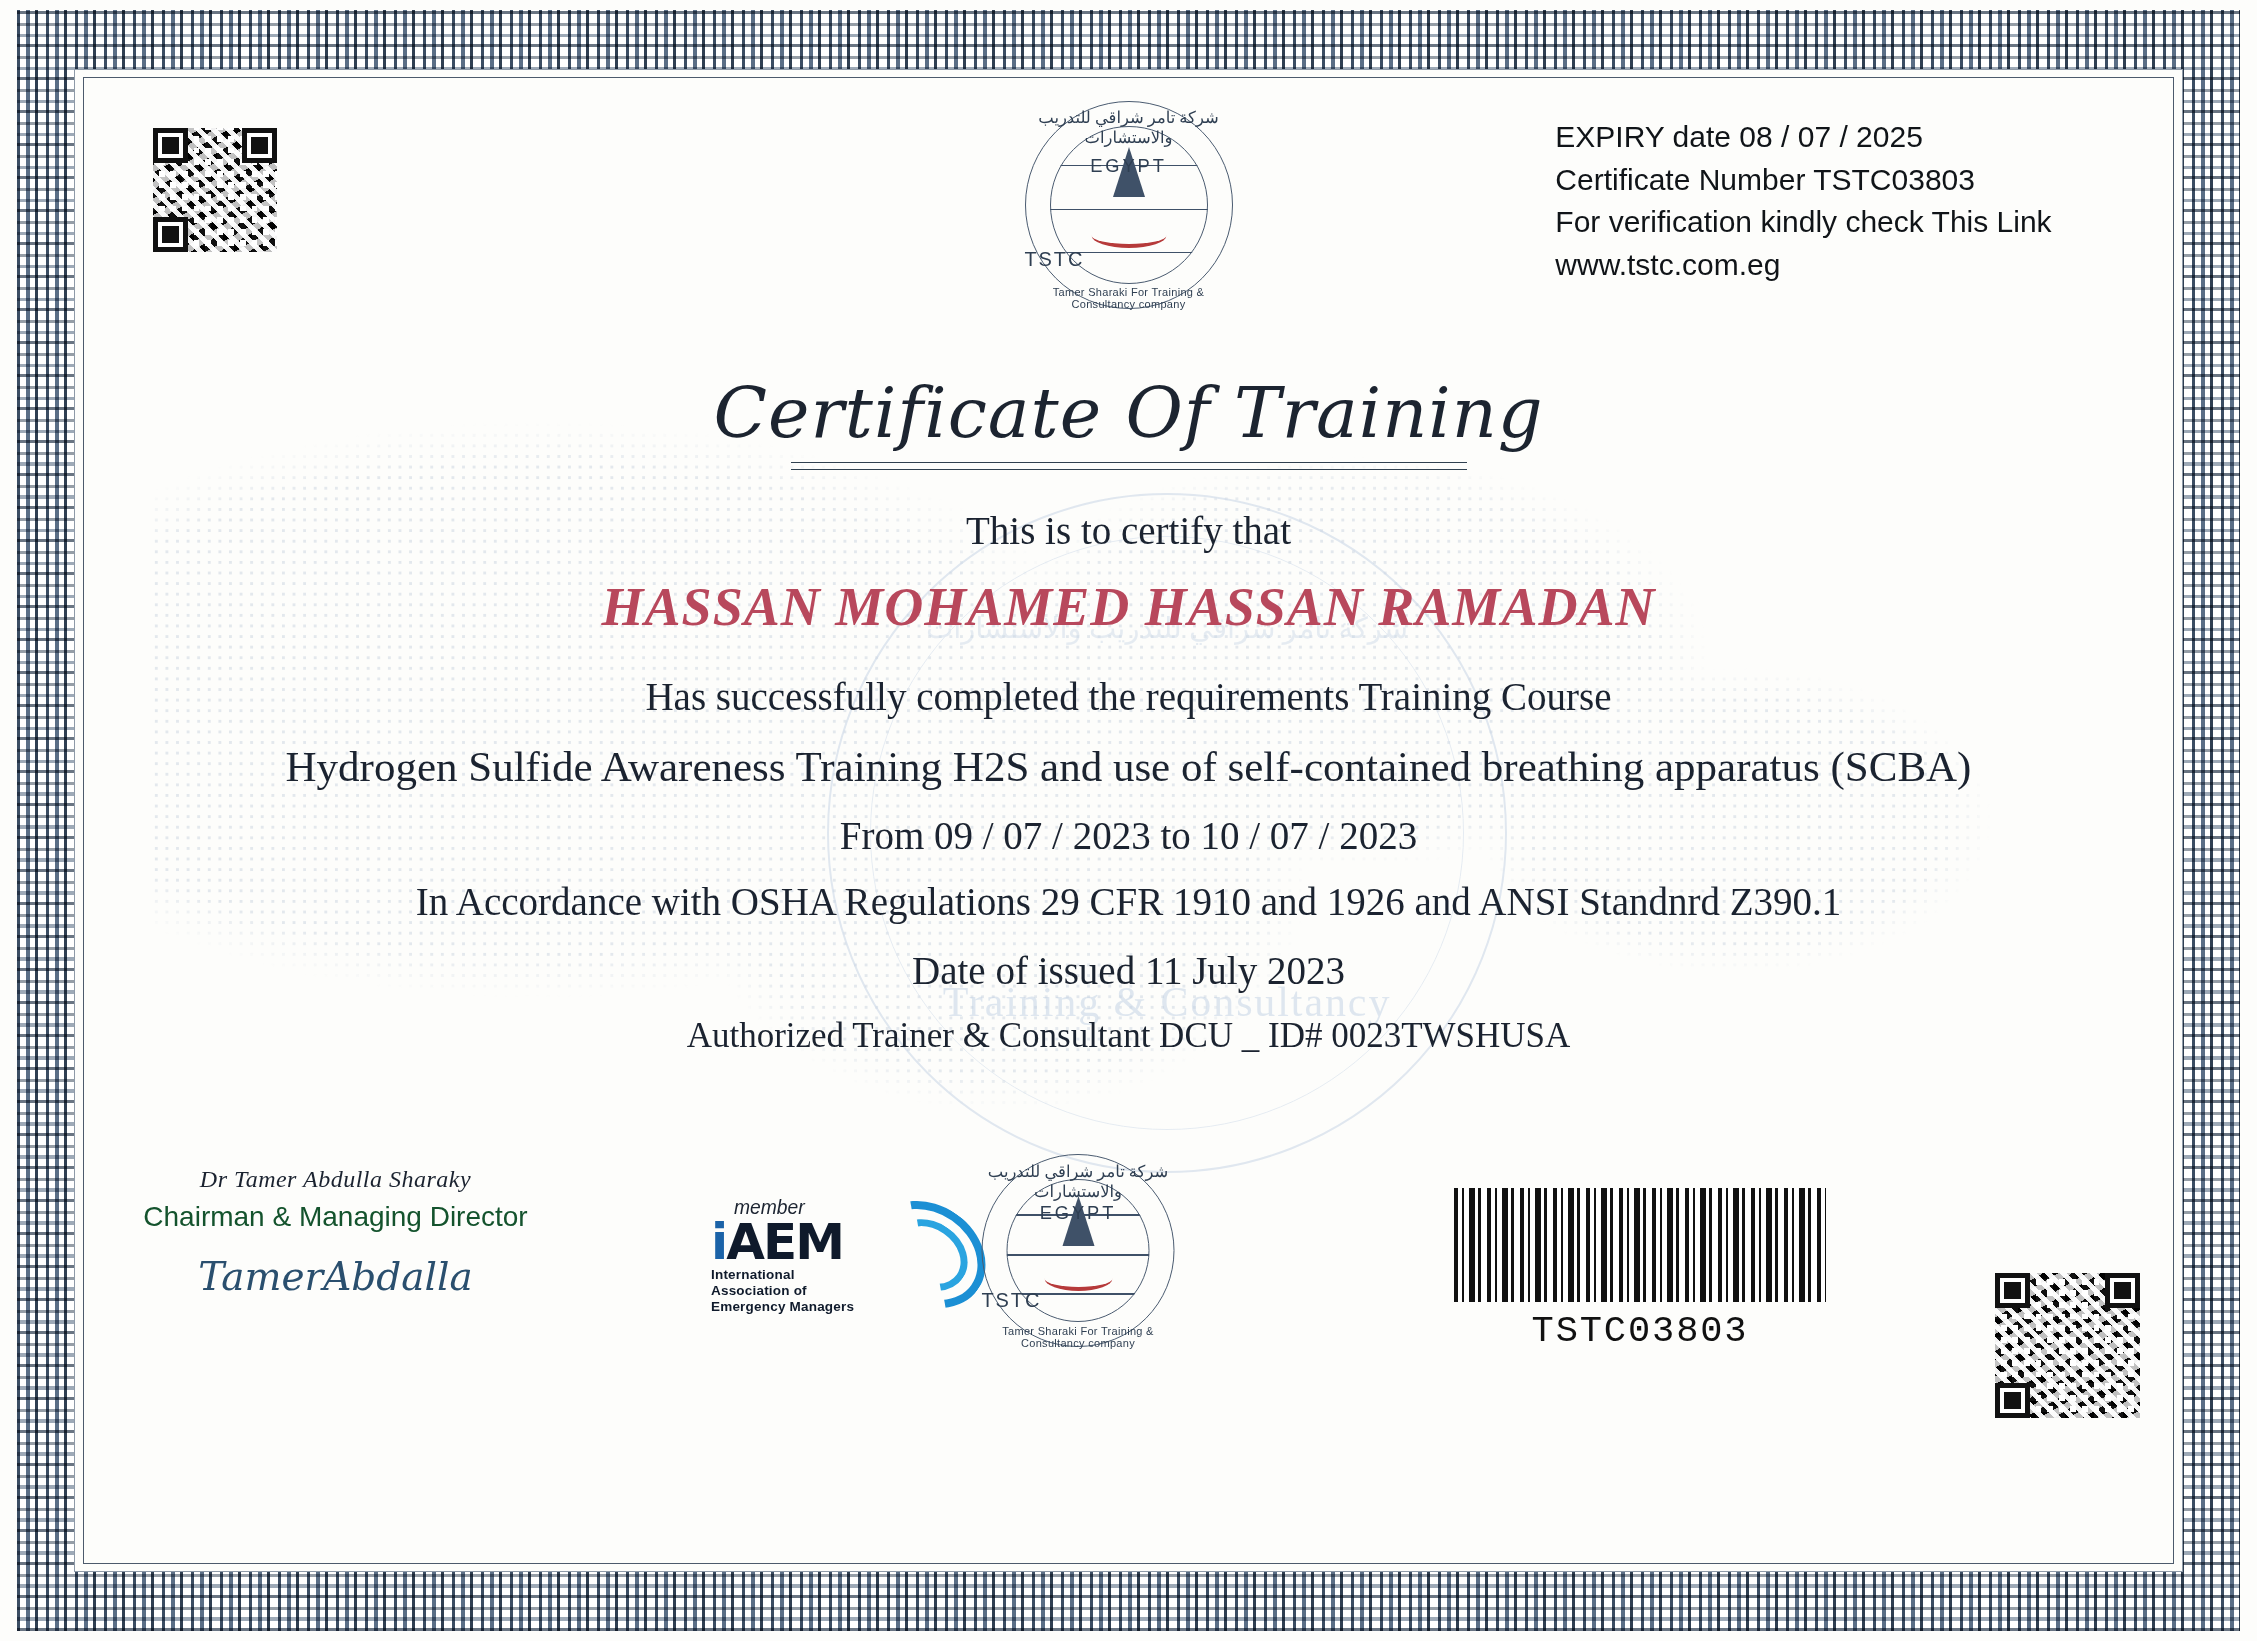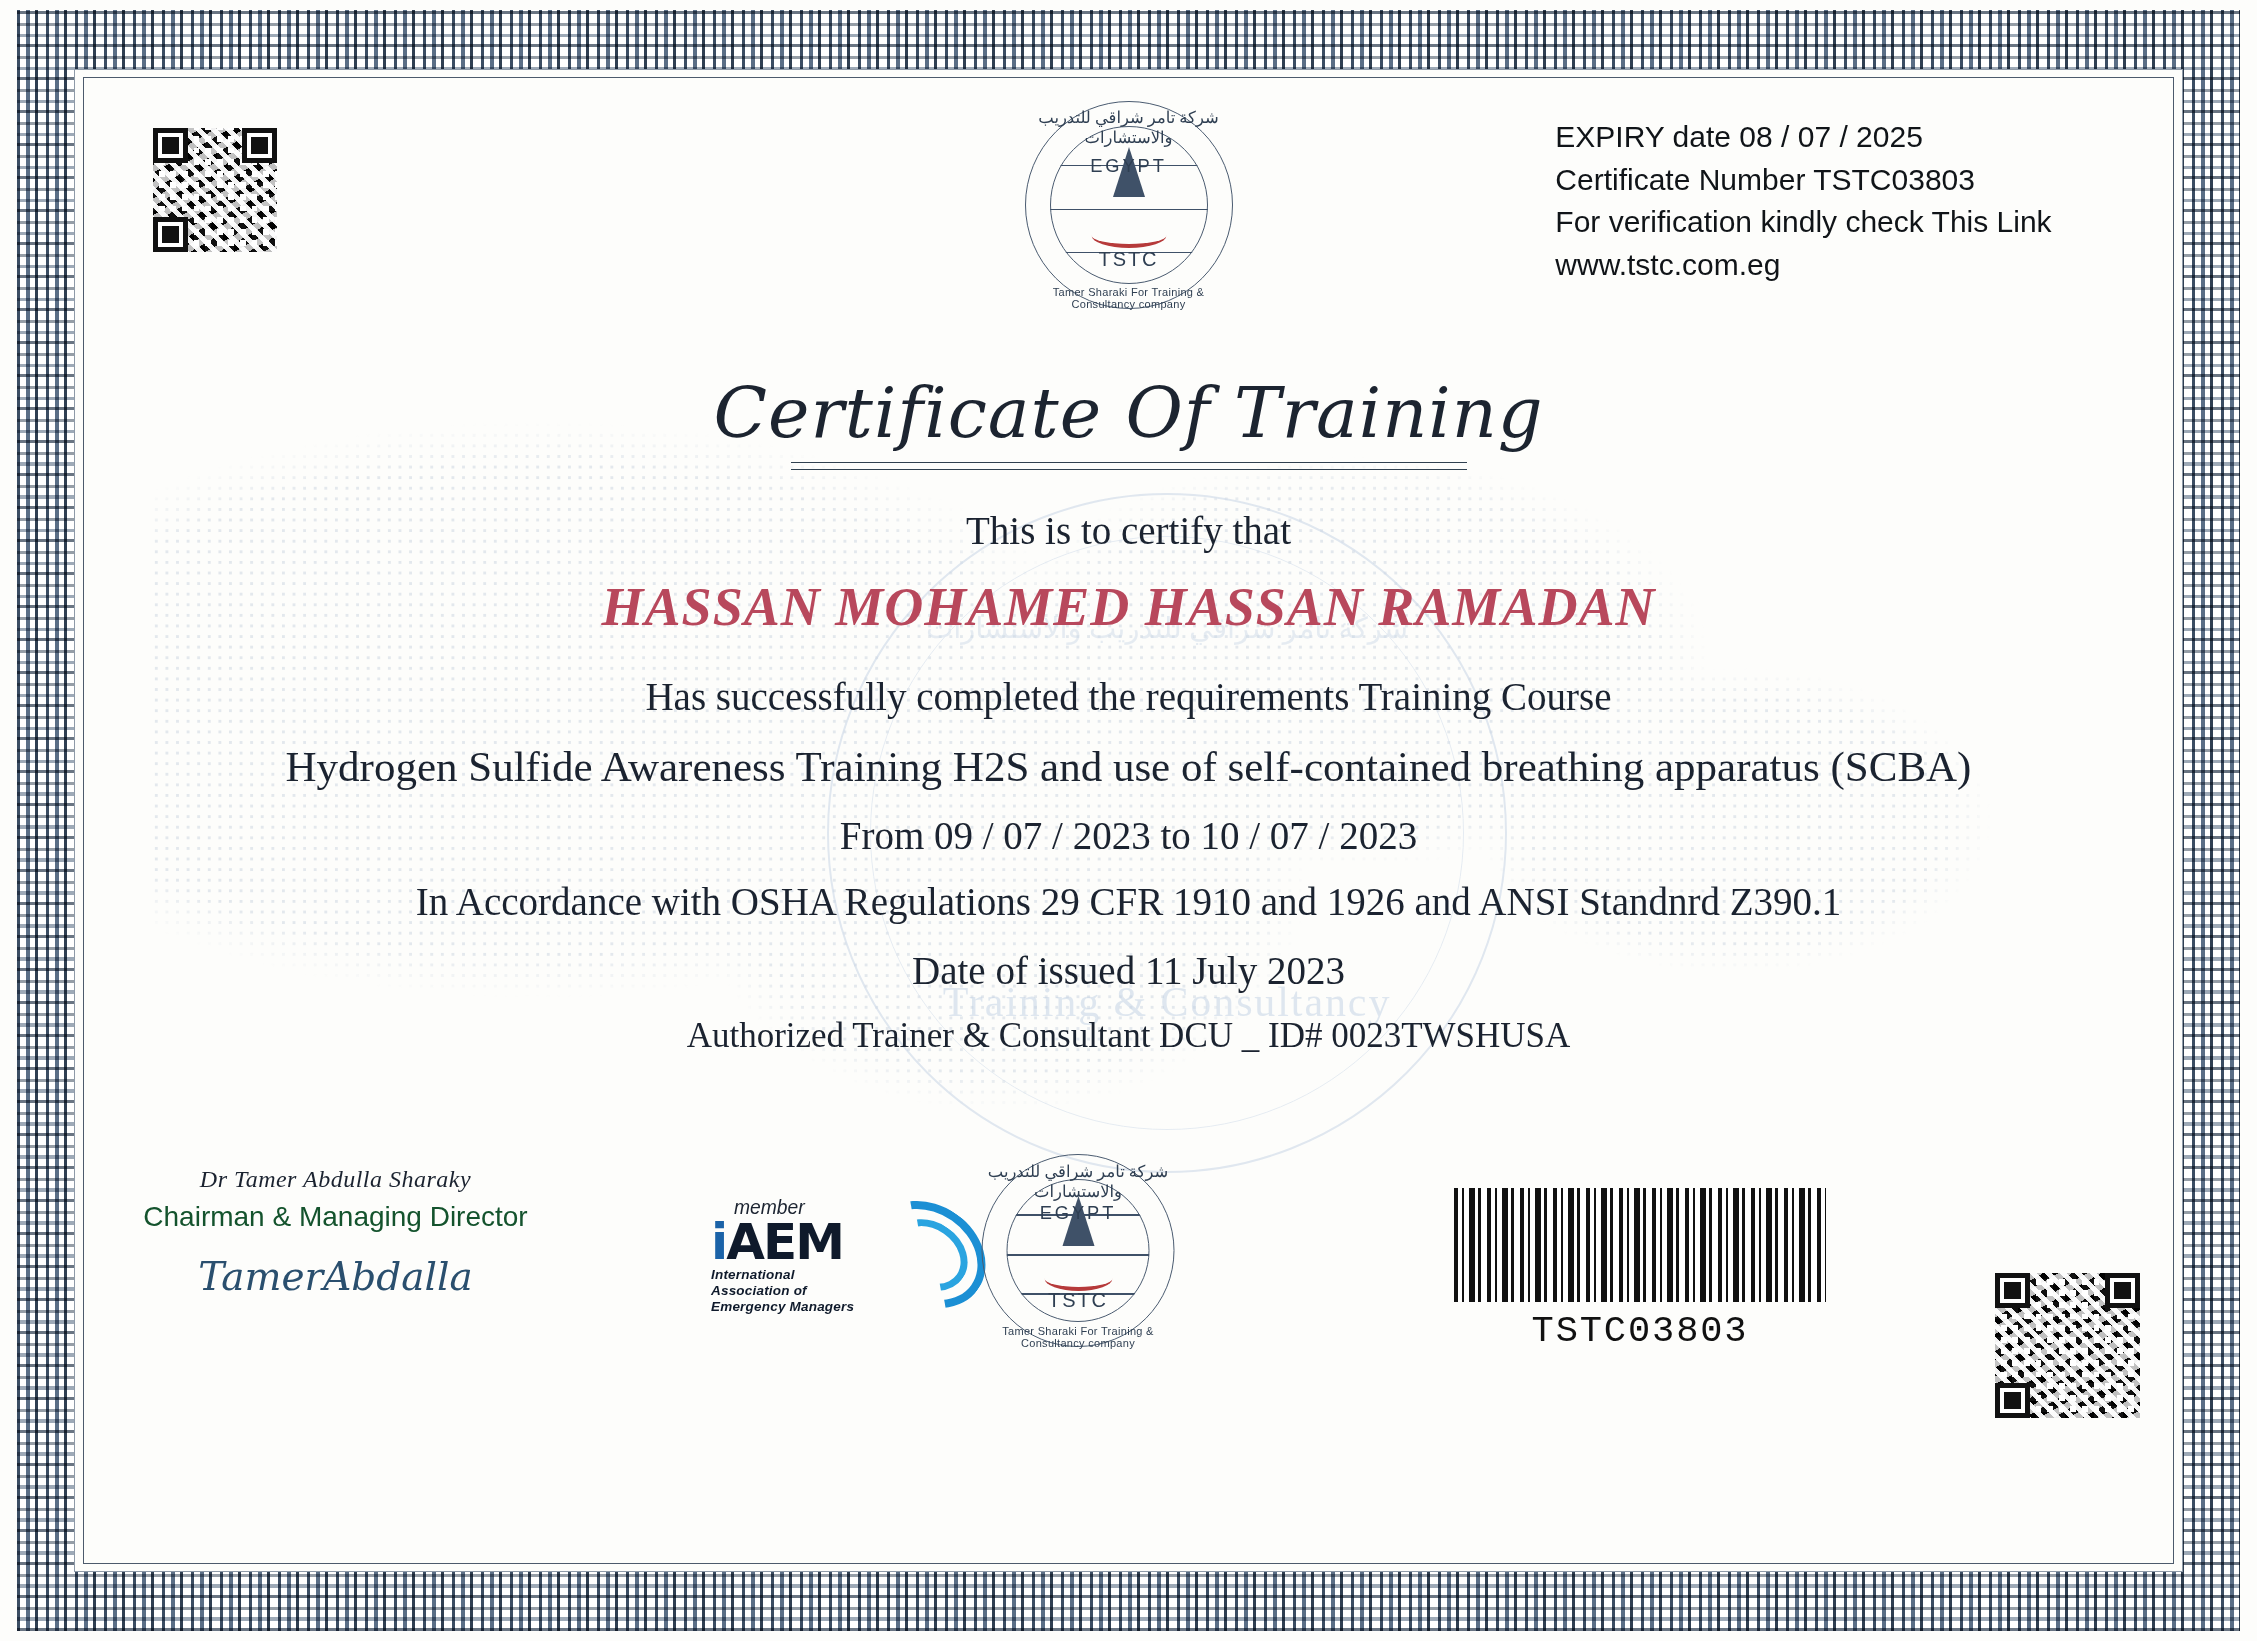--- a/index.html
+++ b/index.html
@@ -236,21 +236,21 @@
     top: 122px;
     width: 75px;
     height: 21px;
     border-bottom: 4.8px solid #b63a3a;
     border-radius: 0 0 50% 50%;
   }
   .logo .tstc {
     position: absolute;
     left: 0; right: 0;
     top: 147px;
-    text-align: center;
+    text-align: left;
     font-size: 20px;
     letter-spacing: 1.9px;
     color: #2f3f52;
     font-family: "Liberation Sans", sans-serif;
   }
   .logo .egypt {
     position: absolute;
     left: 0; right: 0;
     top: 54px;
     text-align: center;
@@ -382,21 +382,20 @@
     line-height: .95;
   }
   .iaem .iaem-word span { color: #1b63a8; }
   .iaem .iaem-sub {
     font-family: "Liberation Sans", sans-serif;
     font-size: 13.5px;
     font-weight: bold;
     color: #0f1a2b;
     line-height: 1.2;
     letter-spacing: 0.2px;
-    font-style: italic;
   }
   .iaem .swoosh {
     position: absolute;
     right: -17.4px;
     top: 7.7px;
     width: 106px;
     height: 83px;
     border-radius: 50%;
     border: 8.7px solid #1b8fd4;
     border-left-color: transparent;

